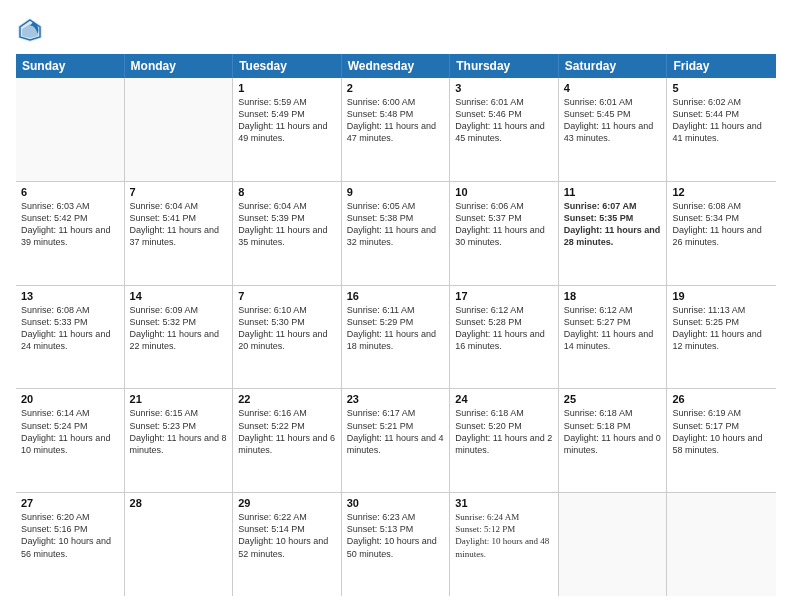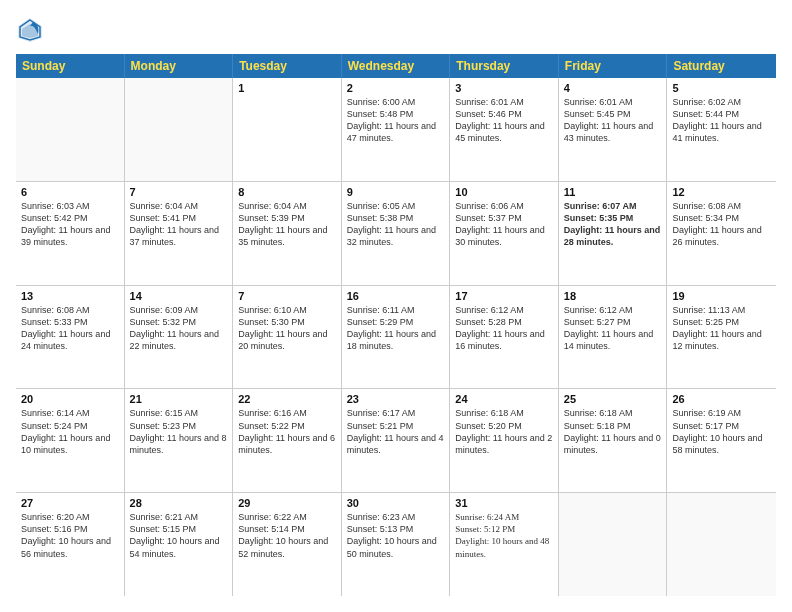--- a/index.html
+++ b/index.html
@@ -49,21 +49,21 @@
       flex: 1;
       display: flex;
       flex-direction: column;
     }
     .cal-header {
       display: grid;
       grid-template-columns: repeat(7, 1fr);
       background: #2271b3;
     }
     .cal-header-cell {
-      color: #fde047;
+      color: #ffffff;
       font-size: 12px;
       font-weight: bold;
       padding: 5px 6px;
       text-align: left;
       border-right: 1px solid #3a82c3;
     }
     .cal-header-cell:last-child { border-right: none; }
     .cal-body {
       flex: 1;
       display: flex;
@@ -126,29 +126,32 @@
     </div>
   </div>
 
   <div class="calendar">
     <div class="cal-header" id="cal-header">
         <div class="cal-header-cell">Sunday</div>
         <div class="cal-header-cell">Monday</div>
         <div class="cal-header-cell">Tuesday</div>
         <div class="cal-header-cell">Wednesday</div>
         <div class="cal-header-cell">Thursday</div>
+        <div class="cal-header-cell">Saturday</div>
         <div class="cal-header-cell">Friday</div>
-        <div class="cal-header-cell">Saturday</div>
       </div>
     <div class="cal-body" id="cal-body">
         <div class="cal-row">
           <div class="cal-cell empty"></div>
           <div class="cal-cell empty"></div>
           <div class="cal-cell">
             <span class="day-num">1</span>
+            <div class="cell-text" style="white-space: pre-line;">Sunrise: 5:59 AM
+Sunset: 5:49 PM
+Daylight: 11 hours and 49 minutes.</div>
           </div>
           <div class="cal-cell">
             <span class="day-num">2</span>
             <div class="cell-text" style="white-space: pre-line;">Sunrise: 6:00 AM
 Sunset: 5:48 PM
 Daylight: 11 hours and 47 minutes.</div>
           </div>
           <div class="cal-cell">
             <span class="day-num">3</span>
             <div class="cell-text" style="white-space: pre-line;">Sunrise: 6:01 AM
@@ -302,23 +305,20 @@
         </div>
         <div class="cal-row">
           <div class="cal-cell">
             <span class="day-num">27</span>
             <div class="cell-text" style="white-space: pre-line;">Sunrise: 6:20 AM
 Sunset: 5:16 PM
 Daylight: 10 hours and 56 minutes.</div>
           </div>
           <div class="cal-cell">
             <span class="day-num">28</span>
-            <div class="cell-text" style="white-space: pre-line;">Sunrise: 6:21 AM
-Sunset: 5:15 PM
-Daylight: 10 hours and 54 minutes.</div>
           </div>
           <div class="cal-cell">
             <span class="day-num">29</span>
             <div class="cell-text" style="white-space: pre-line;">Sunrise: 6:22 AM
 Sunset: 5:14 PM
 Daylight: 10 hours and 52 minutes.</div>
           </div>
           <div class="cal-cell">
             <span class="day-num">30</span>
             <div class="cell-text" style="white-space: pre-line;">Sunrise: 6:23 AM

